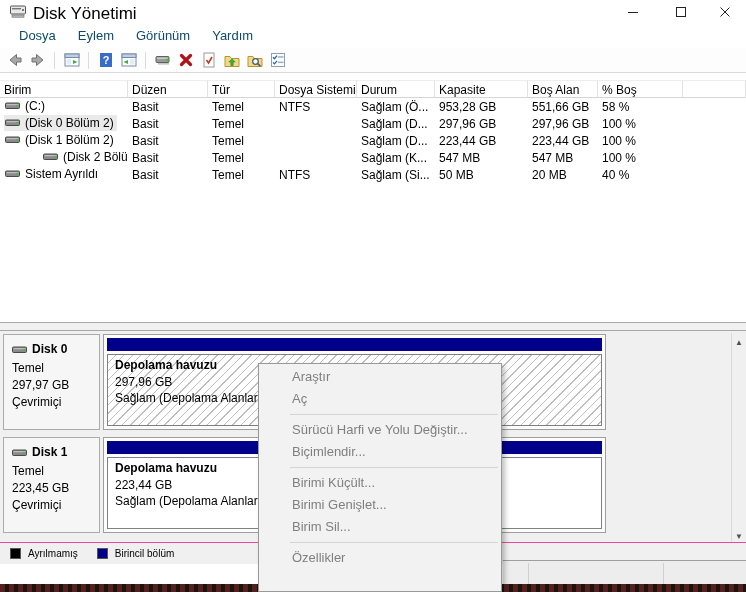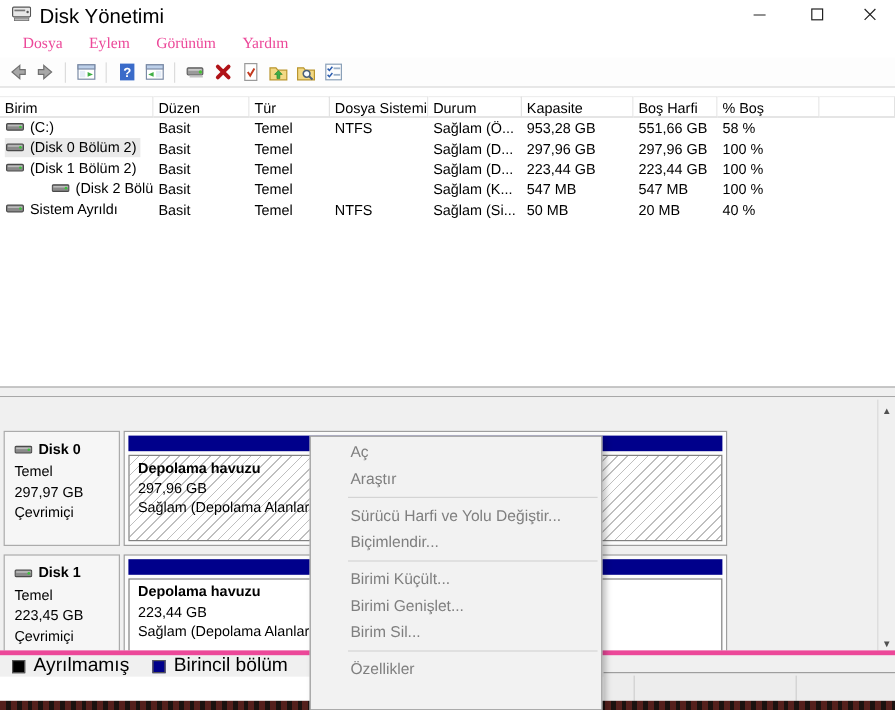--- a/index.html
+++ b/index.html
@@ -10,21 +10,21 @@
 
   
   #titlebar{left:0;top:0;width:746px;height:23px;background:#fff;}
   #title-icon{left:10px;top:4px;}
   #window-title{left:33px;top:4px;font-size:17px;}
   .wbtn{top:0;width:34px;height:23px;display:flex;align-items:center;justify-content:center;cursor:default;}
   #btn-min{left:616px;} #btn-max{left:664px;} #btn-close{left:708px;}
 
   
   #menubar{left:0;top:23px;width:746px;height:25px;display:flex;align-items:center;padding-left:8px;box-sizing:border-box;background:#fff;}
-  .menu-item{font-size:13px;padding:3px 11px;color:#ec4899;font-family:Liberation Serif, serif;}
+  .menu-item{font-size:13px;padding:3px 11px;color:#0c4a6e;}
 
   
   #toolbar{left:0;top:48px;width:746px;height:25px;display:flex;align-items:center;gap:6px;
            padding-left:6px;box-sizing:border-box;background:#fdfdfd;border-bottom:1px solid #d9d9d9;}
   .tbi{width:17px;height:17px;display:flex;align-items:center;justify-content:center;}
   .tbsep{width:1px;height:17px;background:#dcdcdc;margin:0 2px;}
 
   
   #vol-table{left:0;top:74px;width:746px;height:248px;background:#fff;border-radius:30px;}
   #vol-header{position:absolute;left:0;top:6px;height:18px;display:flex;font-size:12px;}
@@ -35,41 +35,41 @@
   .vcell{box-sizing:border-box;padding-left:4px;white-space:nowrap;overflow:hidden;}
   .vol-label{display:inline-flex;align-items:center;gap:5px;padding:0 3px 0 1px;height:16px;}
   .vol-label.sel{background:#eaeaea;}
 
   
   #splitter{left:0;top:322px;width:746px;height:9px;background:#f0f0f0;
             border-top:1px solid #a8a8a8;border-bottom:1px solid #a8a8a8;box-sizing:border-box;}
 
   
   #graphics{left:0;top:331px;width:746px;height:211px;background:#f0f0f0;}
-  .disk-row{position:absolute;left:2px;width:744px;height:98px;margin-top:25px;}
+  .disk-row{position:absolute;left:2px;width:744px;height:98px;}
   .disk-panel{position:absolute;left:1px;top:0;width:97px;height:96px;background:#f6f6f6;
               border:1px solid #ababab;box-sizing:border-box;padding:6px 0 0 8px;font-size:12px;line-height:17px;}
   .disk-title{font-weight:bold;display:flex;align-items:center;gap:5px;margin-bottom:2px;}
   .part-region{position:absolute;left:101px;top:0;width:503px;height:96px;background:#fcfcfc;
                border:1px solid #9e9e9e;box-sizing:border-box;}
   .part-bar{position:absolute;left:3px;right:3px;top:3px;height:13px;background:#00008b;}
   .part-box{position:absolute;left:3px;right:3px;top:19px;bottom:3px;border:1px solid #808080;
             background:#fff;padding:2px 0 0 7px;font-size:12px;line-height:16.5px;overflow:hidden;}
   .part-box.hatched{background-image:repeating-linear-gradient(135deg,#ffffff 0px,#ffffff 5px,#bfbfbf 5px,#bfbfbf 6px);}
   .part-title{font-weight:bold;}
 
   
   #scrollbar{left:731px;top:333px;width:15px;height:212px;background:#f0f0f0;border-left:1px solid #dadada;box-sizing:border-box;}
   .sb-arrow{position:absolute;left:0;width:14px;height:14px;display:flex;align-items:center;justify-content:center;
             font-size:8px;color:#505050;}
   #sb-up{top:2px;} #sb-down{bottom:2px;}
 
   
-  #legendbar{left:0;top:542px;width:746px;height:22px;background:#f0f0f0;border-top:4px solid #ec4899;
-             box-sizing:border-box;display:flex;align-items:center;padding-left:10px;font-size:16px;}
+  #legendbar{left:0;top:542px;width:746px;height:22px;background:#f0f0f0;border-top:1px solid #ec4899;
+             box-sizing:border-box;display:flex;align-items:center;padding-left:10px;font-size:10px;}
   .legend-item{display:inline-flex;align-items:center;gap:7px;margin-right:19px;}
   .legend-swatch{width:11px;height:11px;display:inline-block;border:1px solid #555;box-sizing:border-box;}
 
   
   #below-strip{left:0;top:564px;width:746px;height:20px;background:#fff;}
   #br-panel{left:503px;top:560px;width:243px;height:24px;background:#ededed;border-top:1px solid #9e9e9e;box-sizing:border-box;}
   .br-div{position:absolute;top:2px;bottom:0;width:1px;background:#cfcfcf;}
   #maroon-bar{left:0;top:584px;width:746px;height:8px;
               background:repeating-linear-gradient(90deg,#55201d 0 5px,#1c1210 5px 9px);}
 
@@ -199,21 +199,21 @@
   </div>
 
 <div id="vol-table" class="abs">
   <div id="vol-header">
       <div class="hcell" style="width: 128px;">Birim</div>
       <div class="hcell" style="width: 80px;">Düzen</div>
       <div class="hcell" style="width: 67px;">Tür</div>
       <div class="hcell" style="width: 82px;">Dosya Sistemi</div>
       <div class="hcell" style="width: 78px;">Durum</div>
       <div class="hcell" style="width: 93px;">Kapasite</div>
-      <div class="hcell" style="width: 70px;">Boş Harfi</div>
+      <div class="hcell" style="width: 70px;">Boş Alan</div>
       <div class="hcell" style="width: 85px;">% Boş</div>
       <div class="hcell" style="width: 63px;"></div>
     </div>
   <div id="vol-rows">
       <div class="vrow">
         <div class="vcell" style="width: 128px;"><span class="vol-label">
             <span>
               <svg width="15" height="12" viewBox="0 0 15 12">
                 <rect x="0.5" y="3" width="14" height="5.5" rx="1" fill="#8a8a8a" stroke="#4a4a4a"></rect>
                 <rect x="1.5" y="4" width="12" height="1.3" fill="#bdbdbd"></rect>
@@ -381,22 +381,22 @@
   </div>
 
 <div id="below-strip" class="abs"></div>
 <div id="br-panel" class="abs">
   <span class="br-div" style="left:25px"></span>
   <span class="br-div" style="left:160px"></span>
 </div>
 <div id="maroon-bar" class="abs"></div>
 
 <div id="context-menu" class="abs">
+    <div class="cm-item disabled">Araştır</div>
     <div class="cm-item disabled">Aç</div>
-    <div class="cm-item disabled">Araştır</div>
     <div class="cm-sep"></div>
     <div class="cm-item disabled">Sürücü Harfi ve Yolu Değiştir...</div>
     <div class="cm-item disabled">Biçimlendir...</div>
     <div class="cm-sep"></div>
     <div class="cm-item disabled">Birimi Küçült...</div>
     <div class="cm-item disabled">Birimi Genişlet...</div>
     <div class="cm-item disabled">Birim Sil...</div>
     <div class="cm-sep"></div>
     <div class="cm-item disabled">Özellikler</div>
   </div>

